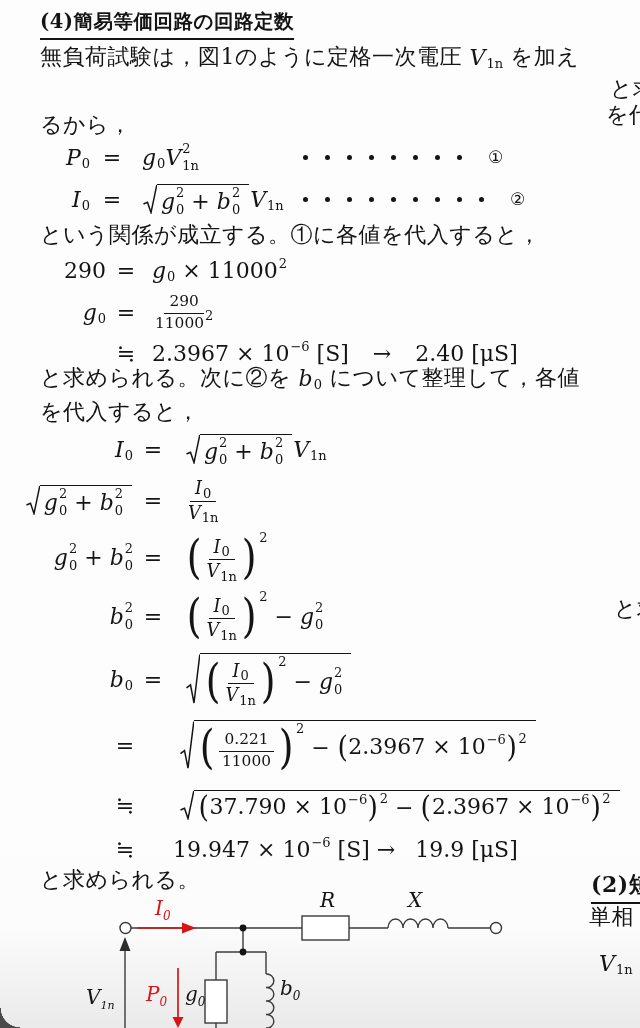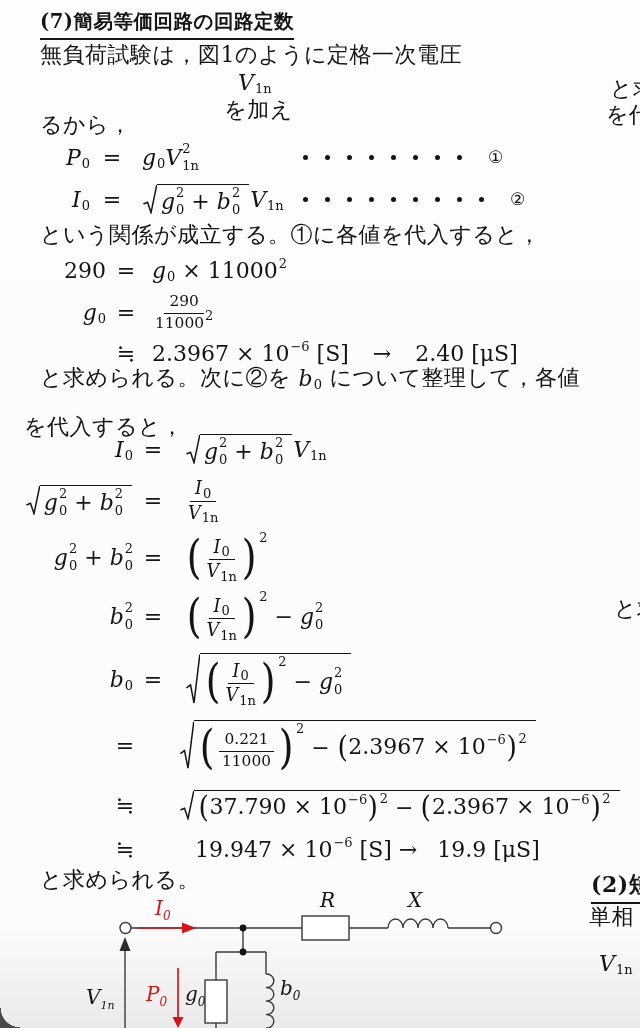--- a/index.html
+++ b/index.html
@@ -56,28 +56,28 @@
   .redfill{fill:#d81414;stroke:none}
   .darkfill{fill:#2c2c2c;stroke:none}
   .clabel{font-family:"DejaVu Serif","Liberation Serif",serif;font-style:italic;font-size:20px;fill:#141414}
   .clabel.red{fill:#d81414}
   .corner{position:absolute;left:0;bottom:0;width:20px;height:20px;
     background:radial-gradient(circle 20px at 20px 0px, rgba(74,74,74,0) 19px, #4a4a4a 19.5px)}
 </style>
 </head>
 <body>
 
-<div class="title">(7)簡易等価回路の回路定数</div>
+<div class="title">(4)簡易等価回路の回路定数</div>
 
 <div class="area" id="text-area">
-    <div class="line" style="top: 40px; left: 40px; flex-direction: column;"><span class="jp">無負荷試験は，図1のように定格一次電圧 </span><span class="mi"><span class="base">V</span><span class="msub">1n</span></span><span class="jp"> を加え</span></div>
+    <div class="line" style="top: 40px; left: 40px;"><span class="jp">無負荷試験は，図1のように定格一次電圧 </span><span class="mi"><span class="base">V</span><span class="msub">1n</span></span><span class="jp"> を加え</span></div>
     <div class="line" style="top: 218px; left: 40px;"><span class="jp">という関係が成立する。①に各値を代入すると，</span></div>
     <div class="line" style="top: 108px; left: 40px;"><span class="jp">るから，</span></div>
     <div class="line" style="top: 361px; left: 40px;"><span class="jp">と求められる。次に②を </span><span class="mi"><span class="base">b</span><span class="msub">0</span></span><span class="jp"> について整理して，各値</span></div>
-    <div class="line" style="top: 395px; left: 24px; margin-top: 15px;"><span class="jp">を代入すると，</span></div>
+    <div class="line" style="top: 395px; left: 40px;"><span class="jp">を代入すると，</span></div>
     <div class="line" style="top: 863px; left: 40px;"><span class="jp">と求められる。</span></div>
     <div class="line" style="top: 72px; left: 610px;"><span class="jp">と求</span></div>
     <div class="line" style="top: 98px; left: 606px;"><span class="jp">を代</span></div>
     <div class="line" style="top: 592px; left: 614px;"><span class="jp">と求</span></div>
     <div class="line rtitle" style="top: 870px; left: 591px;"><span class="jp">(2)短</span></div>
     <div class="line" style="top: 900px; left: 589px;"><span class="jp">単相</span></div>
     <div class="line" style="top: 946px; left: 599px;"><span class="mi"><span class="base">V</span><span class="msub">1n</span></span></div>
   </div>
 <div class="area" id="eq-area">
     <div class="eqblock" style="top: 138px; left: 40px;">
@@ -352,21 +352,21 @@
                 <span class="br">)</span>
                 <span class="psup">2</span>
               </span>
             </span>
           </span>
         </span>
       </div>
       <div class="eqrow" style="height: 34px;">
         <span class="lhs" style="width: 65px;"></span>
         <span class="rel" style="width: 40px;">≒</span>
-        <span class="rhs" style="margin-left: 50px;">
+        <span class="rhs" style="margin-left: 28px;">
           <span class="mt"><span class="base">19.947 × 10</span><span class="msup">−6</span></span>
           <span class="mt"><span class="base"> [S] →</span></span>
           <span class="msp" style="width: 20px;"></span>
           <span class="mt"><span class="base">19.9 [μS]</span></span>
         </span>
       </div>
     </div>
   </div>
 
 <svg class="circuit" width="640" height="140" viewBox="0 0 640 140">

